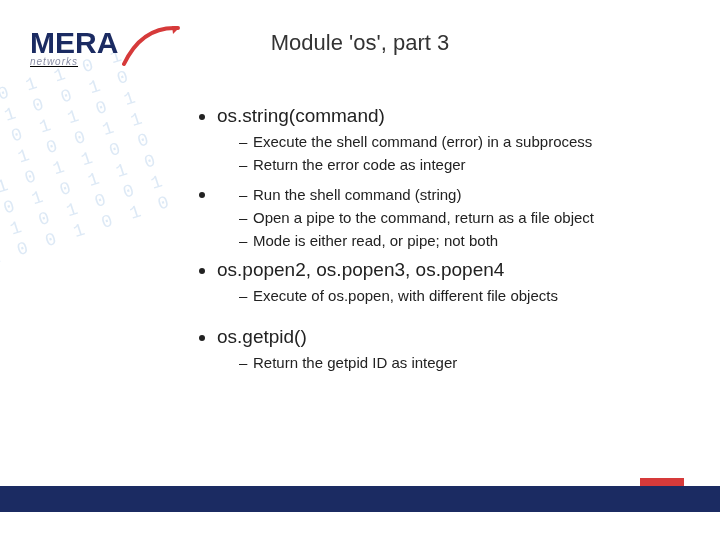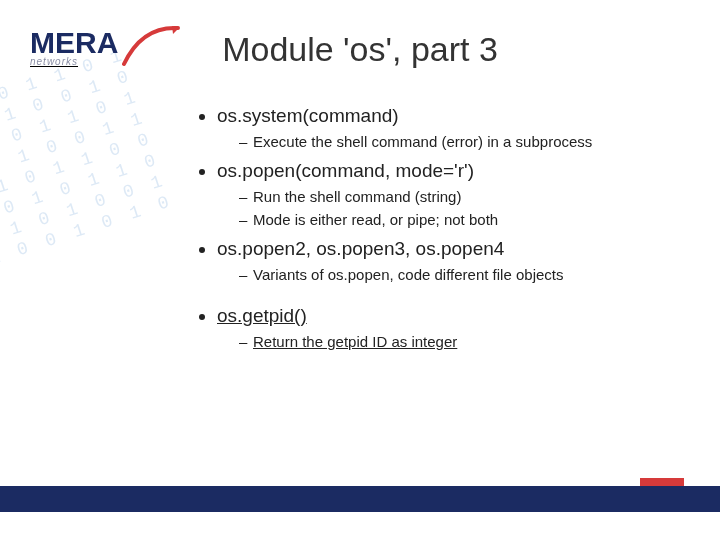--- a/index.html
+++ b/index.html
@@ -65,21 +65,21 @@
     width: 60px;
     height: 46px;
     pointer-events: none;
   }
   .title {
     position: absolute;
     top: 30px;
     left: 0;
     width: 100%;
     text-align: center;
-    font-size: 34px;
+    font-size: 22px;
     color: #333;
     z-index: 2;
   }
   .content {
     position: absolute;
     left: 195px;
     top: 105px;
     z-index: 2;
     font-size: 17px;
     color: #222;
@@ -149,30 +149,32 @@
       <path d="M50,2 L57,4 L51,10 Z" fill="#d63a3a"></path>
     </svg>
   </span>
   <span class="logo-sub">networks</span>
 </div>
 
 <div class="title">Module 'os', part 3</div>
 
 <div class="content">
   <ul class="lvl1" id="bullets">
-      <li><span>os.system(command)</span><ul class="lvl2">
+      <li><span>os.string(command)</span><ul class="lvl2">
           <li>Execute the shell command (error) in a subprocess</li>
+          <li>Return the error code as integer</li>
         </ul></li>
-      <li><span>os.popen(command, mode='r')</span><ul class="lvl2">
+      <li><ul class="lvl2">
           <li>Run the shell command (string)</li>
+          <li>Open a pipe to the command, return as a file object</li>
           <li>Mode is either read, or pipe; not both</li>
         </ul></li>
       <li><span>os.popen2, os.popen3, os.popen4</span><ul class="lvl2">
-          <li>Variants of os.popen, code different file objects</li>
+          <li>Execute of os.popen, with different file objects</li>
         </ul></li>
-      <li style="margin-top: 22px; text-decoration: underline;"><span>os.getpid()</span><ul class="lvl2">
+      <li style="margin-top: 22px;"><span>os.getpid()</span><ul class="lvl2">
           <li>Return the getpid ID as integer</li>
         </ul></li>
     </ul>
 </div>
 
 <div class="footer-bar"></div>
 <div class="footer-accent"></div>
 
 </body></html>

